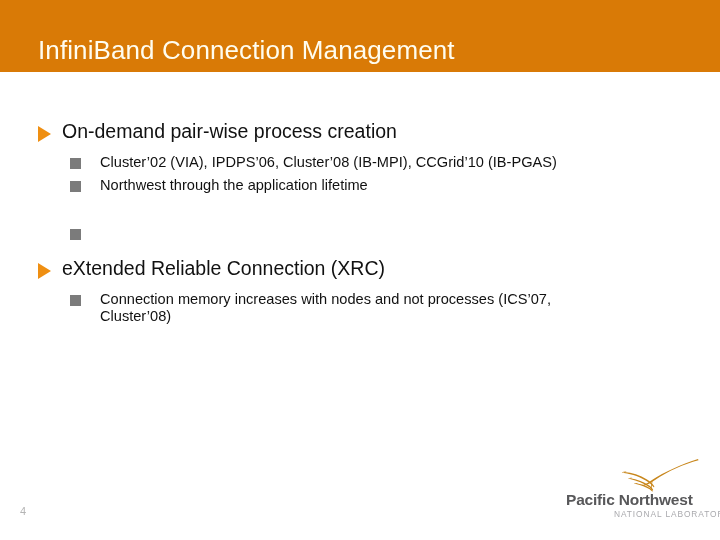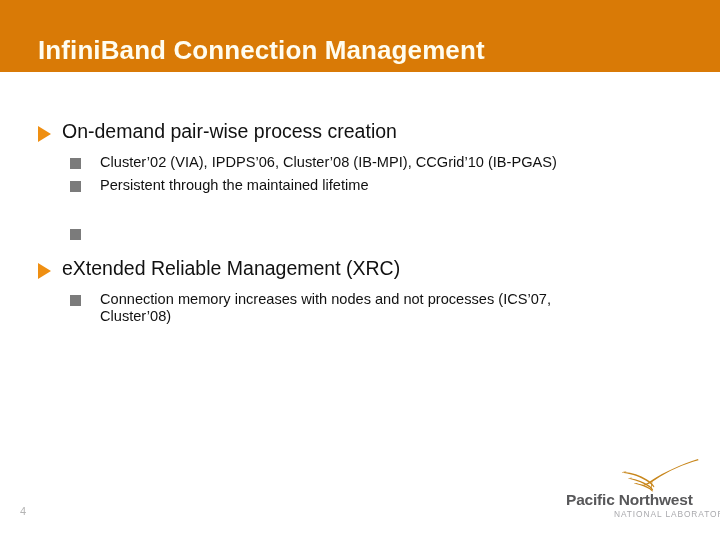--- a/index.html
+++ b/index.html
@@ -28,21 +28,21 @@
     top: 0;
     width: 720px;
     height: 72px;
     background: #d97a06;
   }
   .slide-title {
     position: absolute;
     left: 38px;
     top: 36px;
     font-size: 26px;
-    font-weight: bold;
+    font-weight: normal;
     color: #fffdf0;
     letter-spacing: 0.1px;
     white-space: nowrap;
     line-height: 1.1;
   }
 
   
   .body-content {
     position: absolute;
     left: 0;
@@ -155,41 +155,41 @@
         <span>On-demand pair-wise process creation</span>
       </div>
       <div class="gap-after-l1"></div>
       <div class="l2">
         <span class="sq"></span>
         <span>Cluster’02 (VIA), IPDPS’06, Cluster’08  (IB-MPI), CCGrid’10 (IB-PGAS)</span>
       </div>
       <div class="gap-between-l2"></div>
       <div class="l2">
         <span class="sq"></span>
-        <span>Persistent through the maintained lifetime</span>
+        <span>Northwest through the application lifetime</span>
       </div>
     </div>
 
     <div class="gap-between-groups"></div>
 
     <div class="group">
       <div class="gap-after-l1"></div>
       <div class="l2">
         <span class="sq"></span>
       </div>
       <div class="gap-between-l2"></div>
       <div class="gap-between-l2"></div>
     </div>
 
     <div class="gap-between-groups"></div>
 
     <div class="group">
       <div class="l1">
         <span class="tri"></span>
-        <span>eXtended Reliable Management (XRC)</span>
+        <span>eXtended Reliable Connection (XRC)</span>
       </div>
       <div class="gap-after-l1"></div>
       <div class="l2">
         <span class="sq"></span>
         <span>Connection memory increases with nodes and not processes (ICS’07, Cluster’08)</span>
       </div>
     </div>
 
   </div>
 

